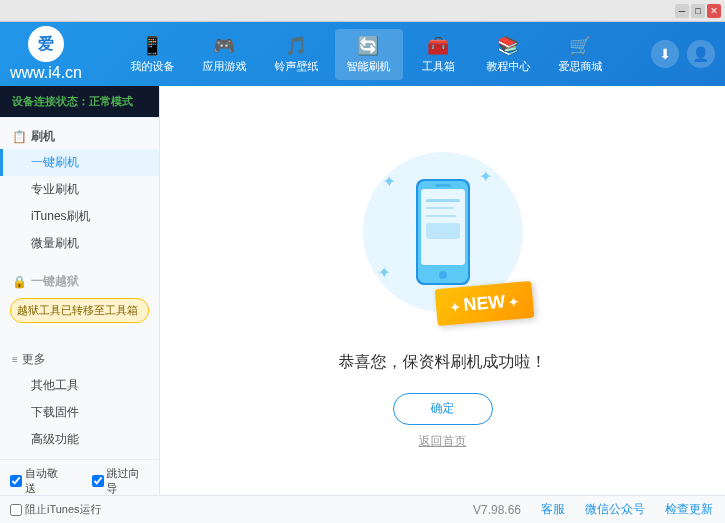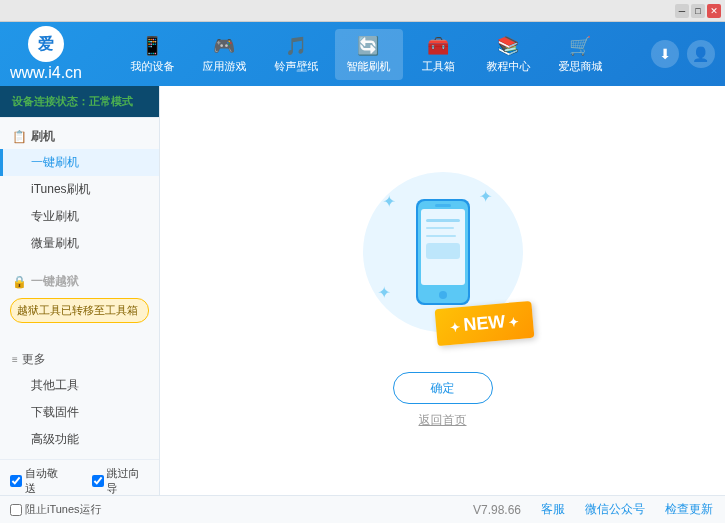--- a/index.html
+++ b/index.html
@@ -116,21 +116,21 @@
       border-right: 1px solid #e0e8f0;
       display: flex;
       flex-direction: column;
       overflow: hidden;
     }
     .sidebar-status {
       padding: 8px 12px;
       font-size: 11px;
       color: #666;
       border-bottom: 1px solid #e8eef5;
-      background: #0c4a6e;
+      background: #0f172a;
     }
     .sidebar-status span { color: #4caf50; font-weight: bold; }
     .sidebar-section {
       padding: 6px 0;
     }
     .sidebar-group-label {
       display: flex;
       align-items: center;
       padding: 4px 12px;
       font-size: 12px;
@@ -342,22 +342,22 @@
     <div class="sidebar-status">
       <span>设备连接状态：</span><span style="color:#4caf50;font-weight:bold;">正常模式</span>
     </div>
 
     <div class="sidebar-section">
       <div class="sidebar-group-label">
         <span class="icon">📋</span>
         <span>刷机</span>
       </div>
       <div class="sidebar-item active">一键刷机</div>
+      <div class="sidebar-item">专业刷机</div>
       <div class="sidebar-item">iTunes刷机</div>
-      <div class="sidebar-item">专业刷机</div>
       <div class="sidebar-item">微量刷机</div>
     </div>
 
     <div class="sidebar-section">
       <div class="sidebar-group-label" style="color:#aaa;">
         <span class="icon" style="margin-right:4px;">🔒</span>
         <span>一键越狱</span>
       </div>
       <div class="sidebar-warning">越狱工具已转移至工具箱</div>
     </div>
@@ -417,20 +417,21 @@
           <rect x="18" y="22" width="34" height="3" rx="1.5" fill="#7ecff5" opacity="0.7"></rect>
           <rect x="18" y="30" width="28" height="2" rx="1" fill="#7ecff5" opacity="0.5"></rect>
           <rect x="18" y="38" width="30" height="2" rx="1" fill="#7ecff5" opacity="0.5"></rect>
           <rect x="18" y="46" width="34" height="16" rx="3" fill="#7ecff5" opacity="0.4"></rect>
         </svg>
       </div>
 
       <div class="new-badge">NEW</div>
     </div>
 
+    <div class="success-text">恭喜您，保资料刷机成功啦！</div>
 
     <button class="btn-confirm">确定</button>
     <div class="link-return">返回首页</div>
   </div>
 </div>
 
 <div style="display:flex; height:28px; background:#f7f9fb; border-top:1px solid #e0e8f0; align-items:center;">
 
   <div style="width:160px; padding:0 10px; display:flex; ">
     <label class="checkbox-item">

